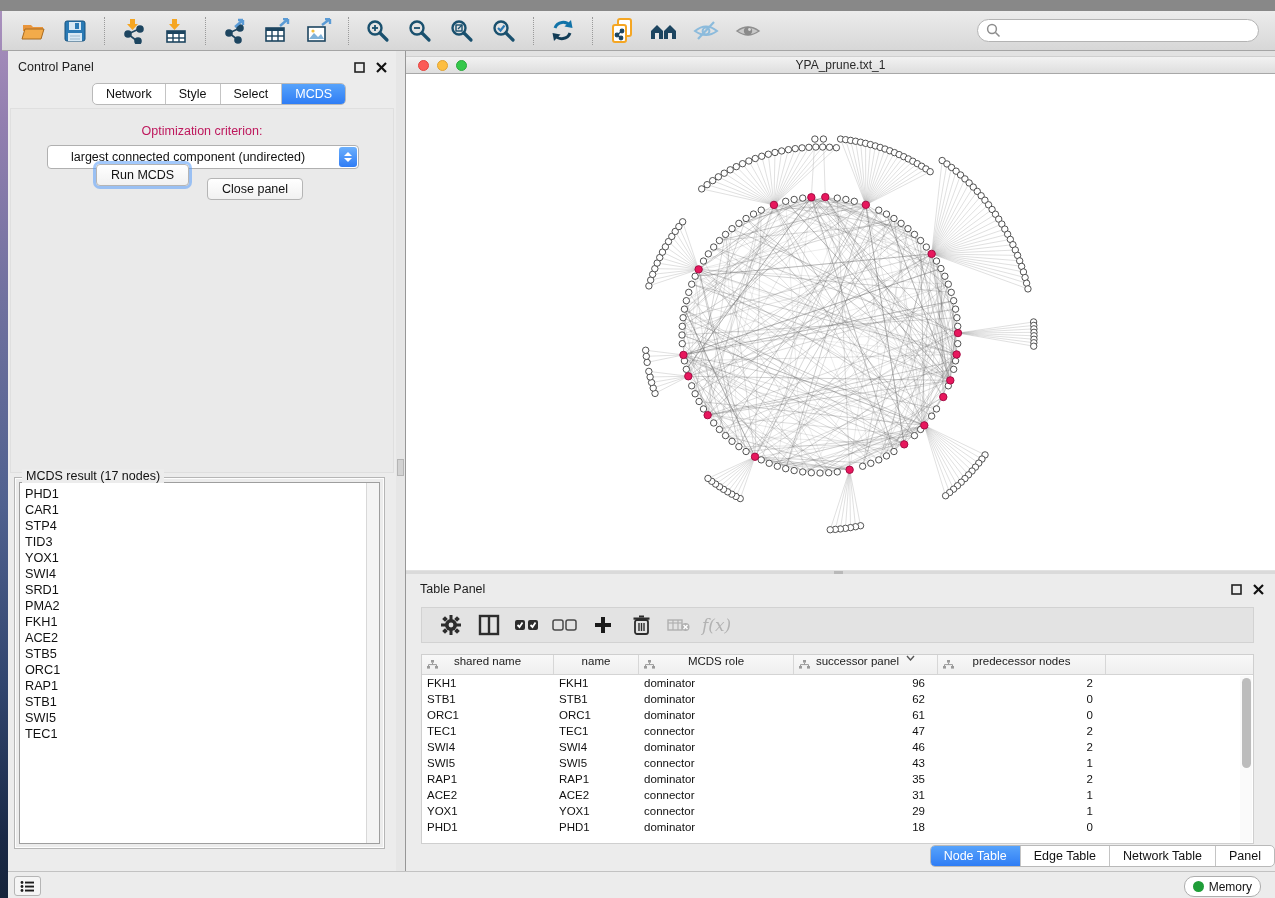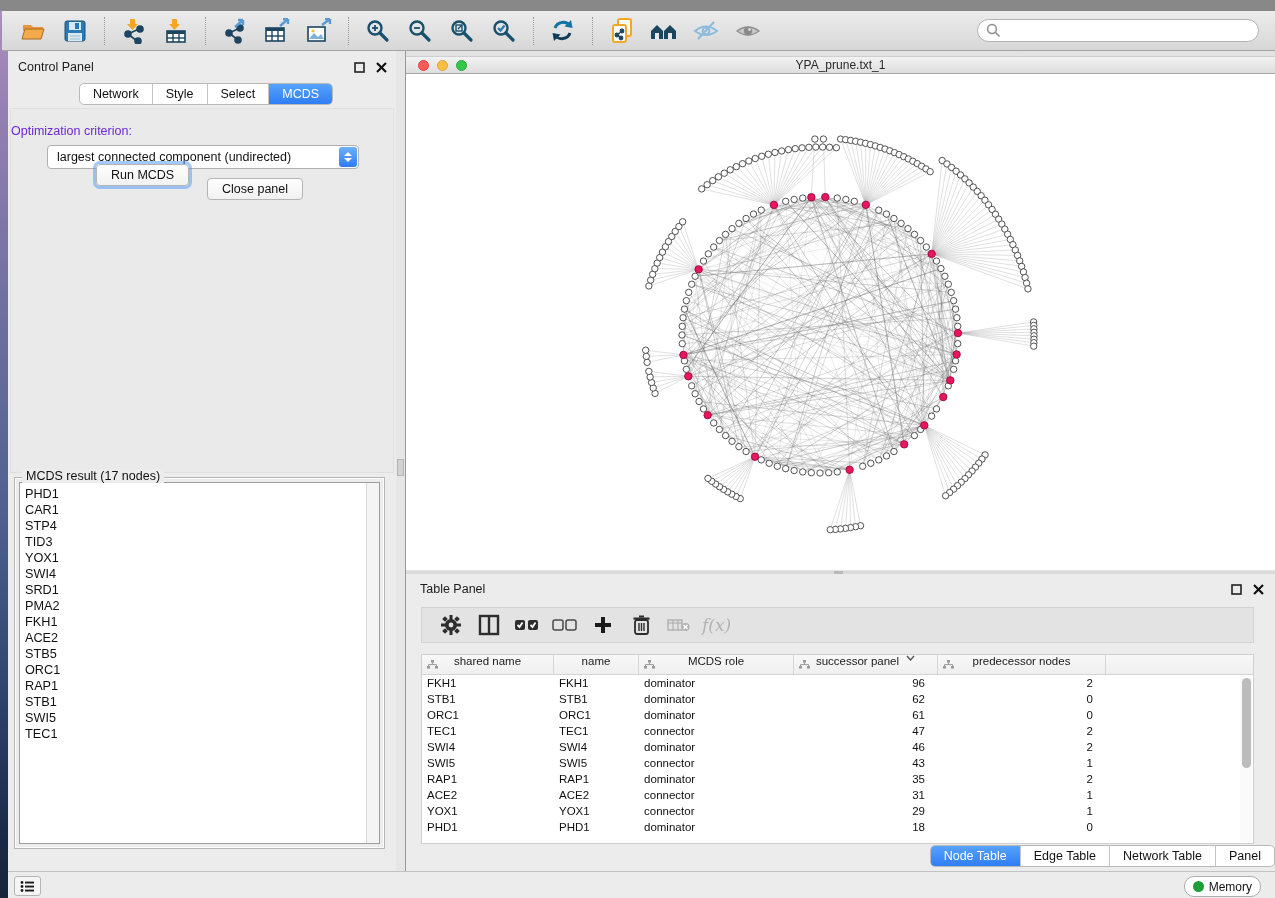--- a/index.html
+++ b/index.html
@@ -25,27 +25,27 @@
   #control-panel { left:8px; top:40px; width:388px; height:820px; background:#ececec; }
   .panel-head { position:absolute; top:5px; left:10px; right:8px; height:22px; display:flex; align-items:center; }
   .panel-title { font-size:12.5px; color:#1c1c1c; }
   .panel-head .spacer { flex:1; }
   .mini-ico { width:14px; height:14px; margin-left:8px; display:flex; align-items:center; justify-content:center; cursor:default; }
 
   .seg { display:inline-flex; background:#fff; border:1px solid #b9b9b9; border-radius:5px; overflow:hidden; }
   .seg .seg-item { padding:3px 13px; font-size:12.5px; color:#111; border-left:1px solid #c4c4c4; cursor:default; white-space:nowrap; }
   .seg .seg-item:first-child { border-left:none; }
   .seg .seg-item.active { background:linear-gradient(#57a3fb,#2f7df5); color:#fff; }
-  #cp-tabs-row { position:absolute; top:32px; left:4px; width:100%; text-align:center; }
+  #cp-tabs-row { position:absolute; top:32px; left:17px; width:100%; text-align:center; }
 
   #cp-inner { position:absolute; top:57px; left:2px; right:2px; height:365px; background:#eaeaea; border:1px solid #dfdfdf; }
-  #opt-label { position:absolute; top:15px; width:100%; font-size:12.5px; color:#6d28d9; }
+  #opt-label { position:absolute; top:15px; width:100%; text-align:center; font-size:12.5px; color:#be185d; }
   #opt-select { position:absolute; top:36px; left:36px; width:312px; height:24px; background:#fff;
     border:1px solid #b0b0b0; border-radius:4px; font-size:12.5px; color:#111; display:flex; align-items:center;
-    padding-left:9px; }
+    padding-left:23px; }
   #opt-spinner { position:absolute; right:1px; top:1px; bottom:1px; width:18px; border-radius:3px;
     background:linear-gradient(#6cb0fc,#2f7cf5); display:flex; flex-direction:column; align-items:center; justify-content:center; gap:2px; }
   .chev-up { width:0;height:0;border-left:4px solid transparent;border-right:4px solid transparent;border-bottom:4px solid #fff; }
   .chev-dn { width:0;height:0;border-left:4px solid transparent;border-right:4px solid transparent;border-top:4px solid #fff; }
   .btn { background:linear-gradient(#ffffff,#f1f1f1); border:1px solid #b5b5b5; border-radius:4px;
     font-size:12.5px; color:#111; padding:3px 14px; cursor:default; }
   #run-btn { position:absolute; top:55px; left:85px; box-shadow:0 0 0 3px rgba(88,156,250,.55);text-align:right; }
   #closepanel-btn { position:absolute; top:69px; left:196px; }
 
   #mcds-group { position:absolute; top:420px; left:6px; width:371px; height:378px; }

